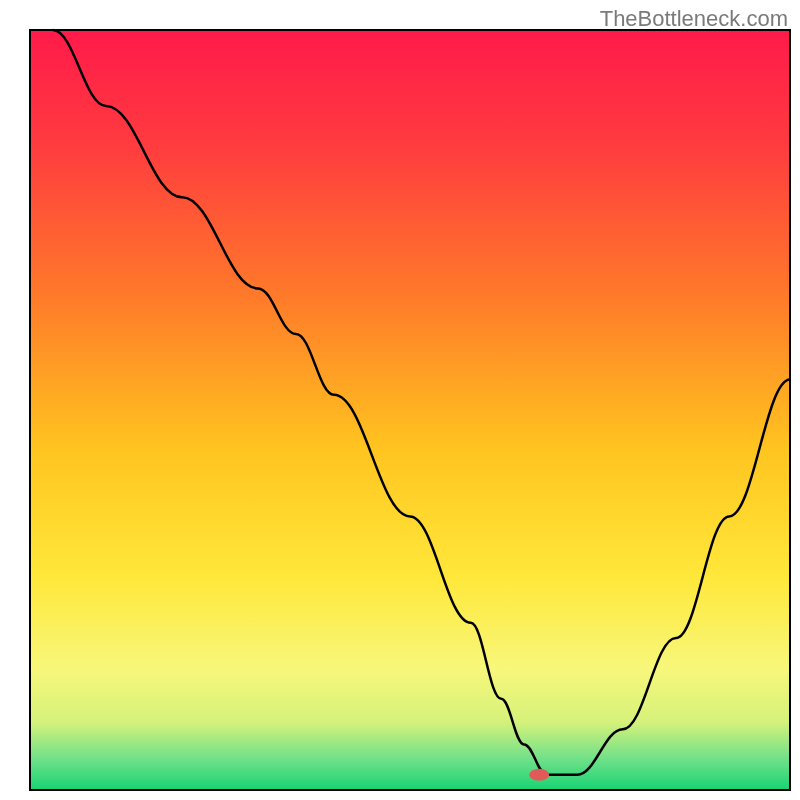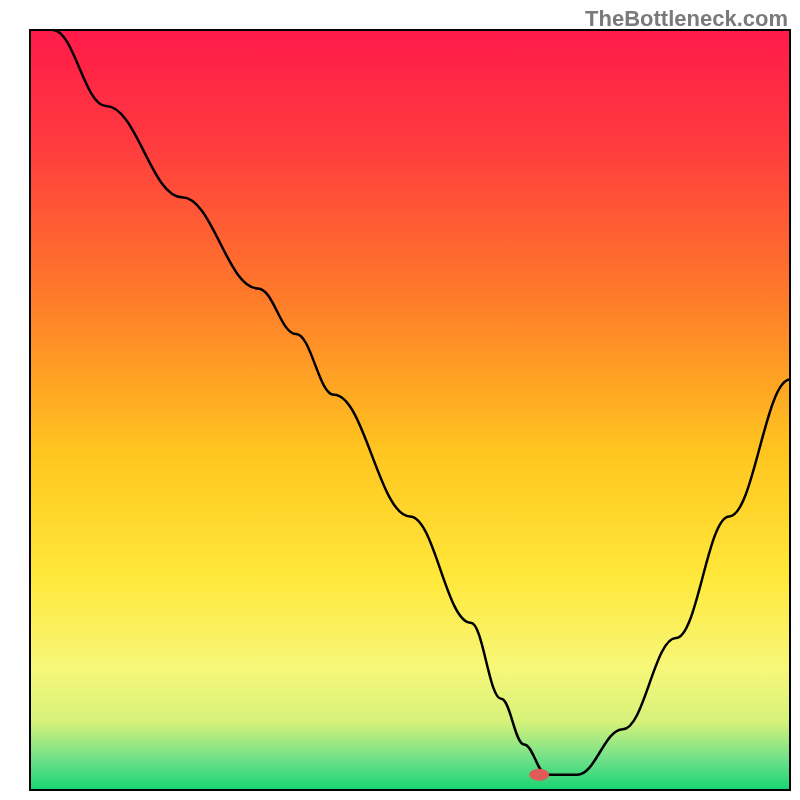--- a/index.html
+++ b/index.html
@@ -14,21 +14,21 @@
     position: relative;
     width: 800px;
     height: 800px;
   }
   .watermark {
     position: absolute;
     top: 6px;
     right: 12px;
     font-size: 22px;
     color: #7a7a7a;
-    font-weight: 700;
+    font-weight: 400;
     z-index: 3;
     text-align: right;
   }
   svg.plot {
     position: absolute;
     top: 0;
     left: 0;
   }
 </style>
 </head>

